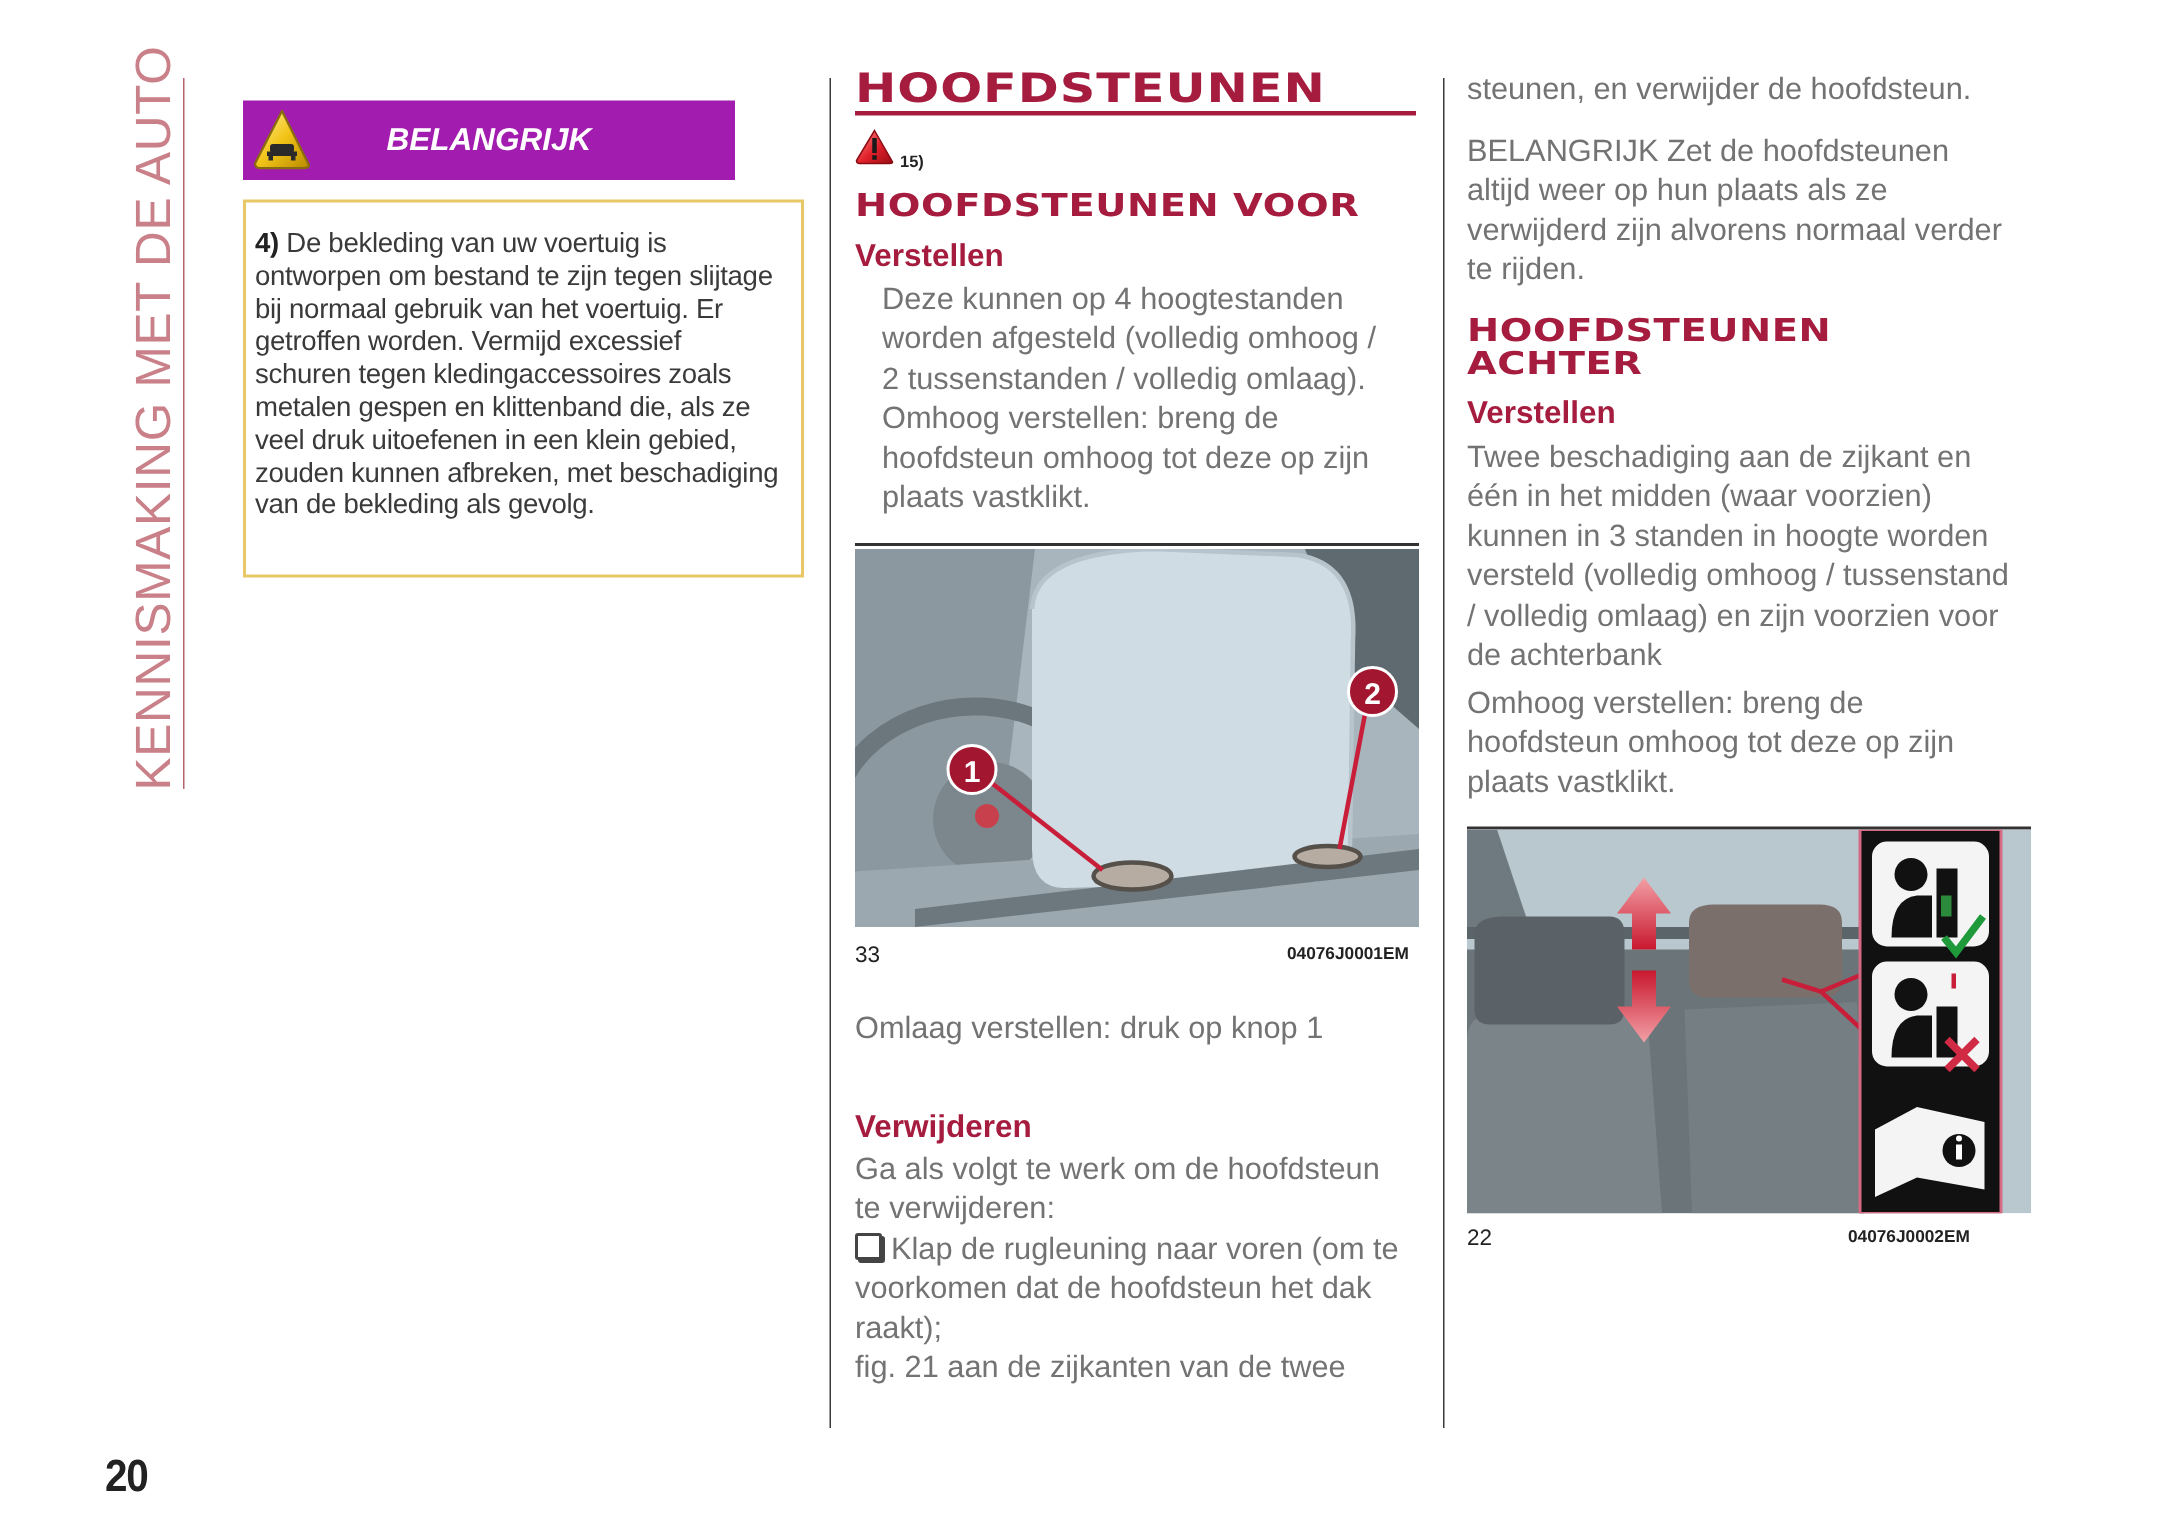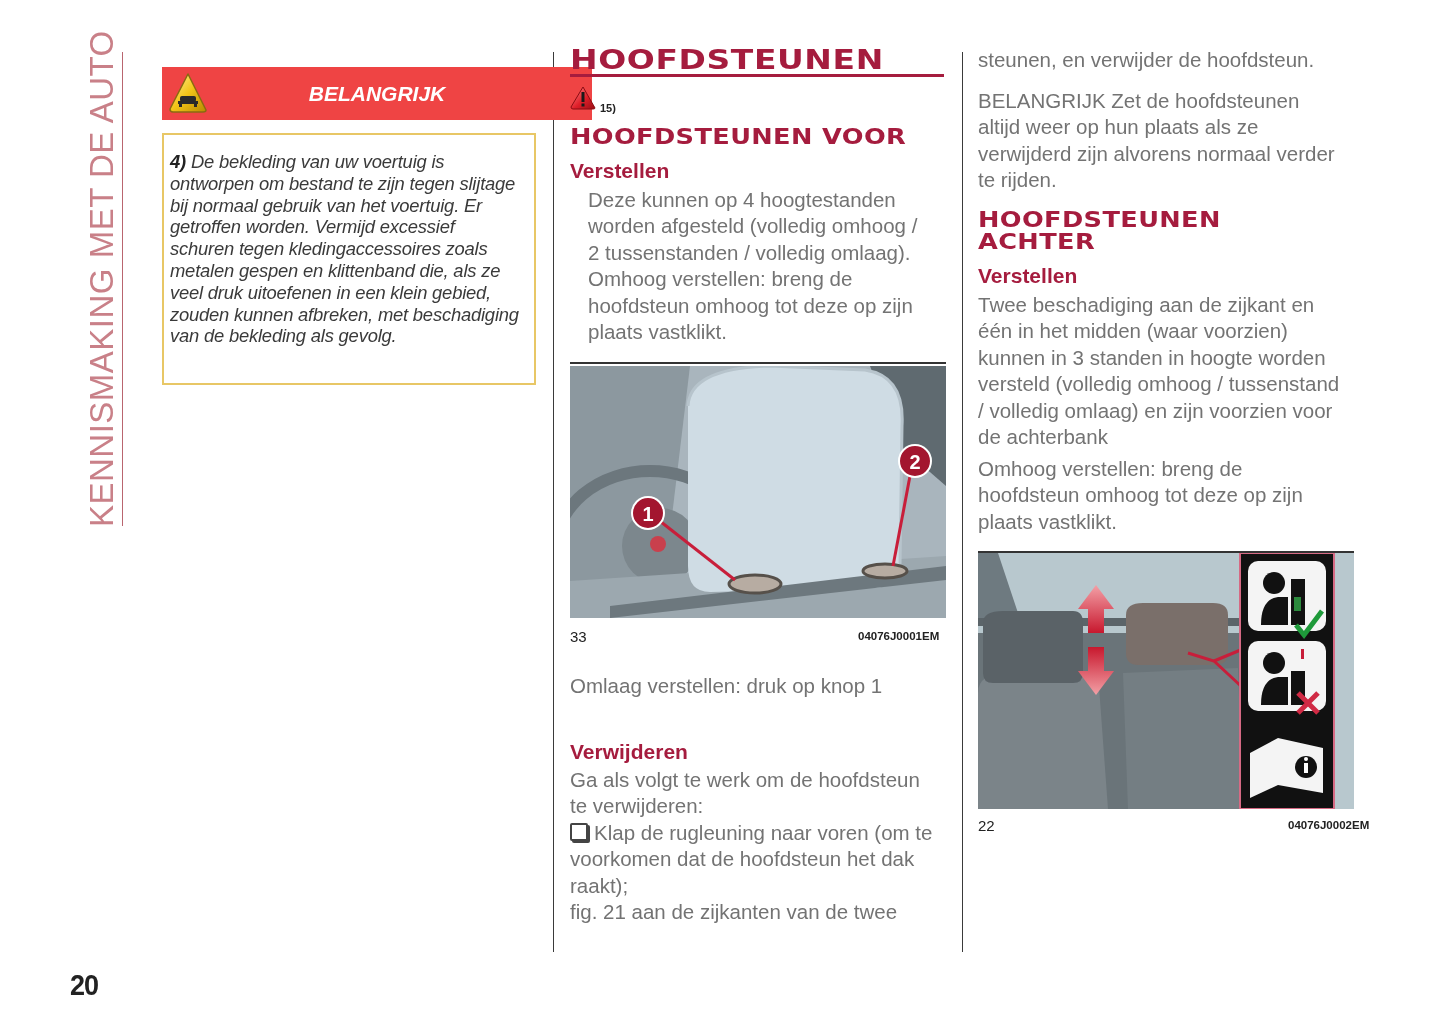--- a/index.html
+++ b/index.html
@@ -17,35 +17,35 @@
     line-height: 36px;
   }
   .side-rule { position: absolute; left: 122px; top: 52px; width: 1px; height: 474px; background: #b9656f; }
   .page-num { position: absolute; left: 70px; top: 968px; font-size: 30px; font-weight: bold; color: #222; letter-spacing: -1px; transform: scaleX(0.9); transform-origin: 0 0; }
 
   
   .vrule { position: absolute; width: 1px; background: #3a3a3a; }
 
   
   .warn-header {
-    position: absolute; left: 162px; top: 67px; width: 430px; height: 53px;
-    background: #ef4444; display: flex; align-items: center;
+    position: absolute; left: 162px; top: 67px; width: 328px; height: 53px;
+    background: #a21caf; display: flex; align-items: center;
   }
   .warn-icon { position: absolute; left: 6px; top: 5px; width: 40px; height: 42px; }
   .warn-title {
     position: absolute; left: 0; right: 0; text-align: center; padding-left: 0;
     color: #ffffff; font-weight: bold; font-style: italic; font-size: 21px; top: 15px;
   }
   .warn-box {
     position: absolute; left: 162px; top: 133px; width: 370px; height: 248px;
     border: 2px solid #e8c766; background: #fff;
   }
   .warn-text {
     position: absolute; left: 6px; top: 16px; width: 368px;
-    font-style: italic; font-size: 18.4px; line-height: 21.8px; color: #3a3a3a; letter-spacing: -0.2px;
+    font-size: 18.4px; line-height: 21.8px; color: #3a3a3a; letter-spacing: -0.2px;
   }
   .warn-text b { font-weight: bold; color: #222; }
 
   
   .h1 {
     font-family: "DejaVu Sans", sans-serif; font-weight: bold; color: #a51c3e;
     font-size: 27px; letter-spacing: 0.5px; line-height: 30px; transform: scaleX(1.22); transform-origin: 0 0;
   }
   .h2 {
     font-family: "DejaVu Sans", sans-serif; font-weight: bold; color: #a51c3e;
@@ -252,13 +252,13 @@
     </g>
     <g>
       <path d="M272 200 L300 185 L345 195 L345 240 L300 232 L272 245 Z" fill="#f4f4f4"></path>
       <circle cx="328" cy="214" r="11" fill="#111"></circle>
       <rect x="326" y="210" width="4" height="10" fill="#fff"></rect>
       <circle cx="328" cy="206" r="2" fill="#fff"></circle>
     </g>
   </svg>
 </div>
 <div class="fig-caption-num" style="left:978px; top:817px;">22</div>
-<div class="fig-caption-code" style="left:1288px; top:819px;">04076J0002EM</div>
+<div class="fig-caption-code" style="left:1232px; top:819px;">04076J0002EM</div>
 
 </body></html>

